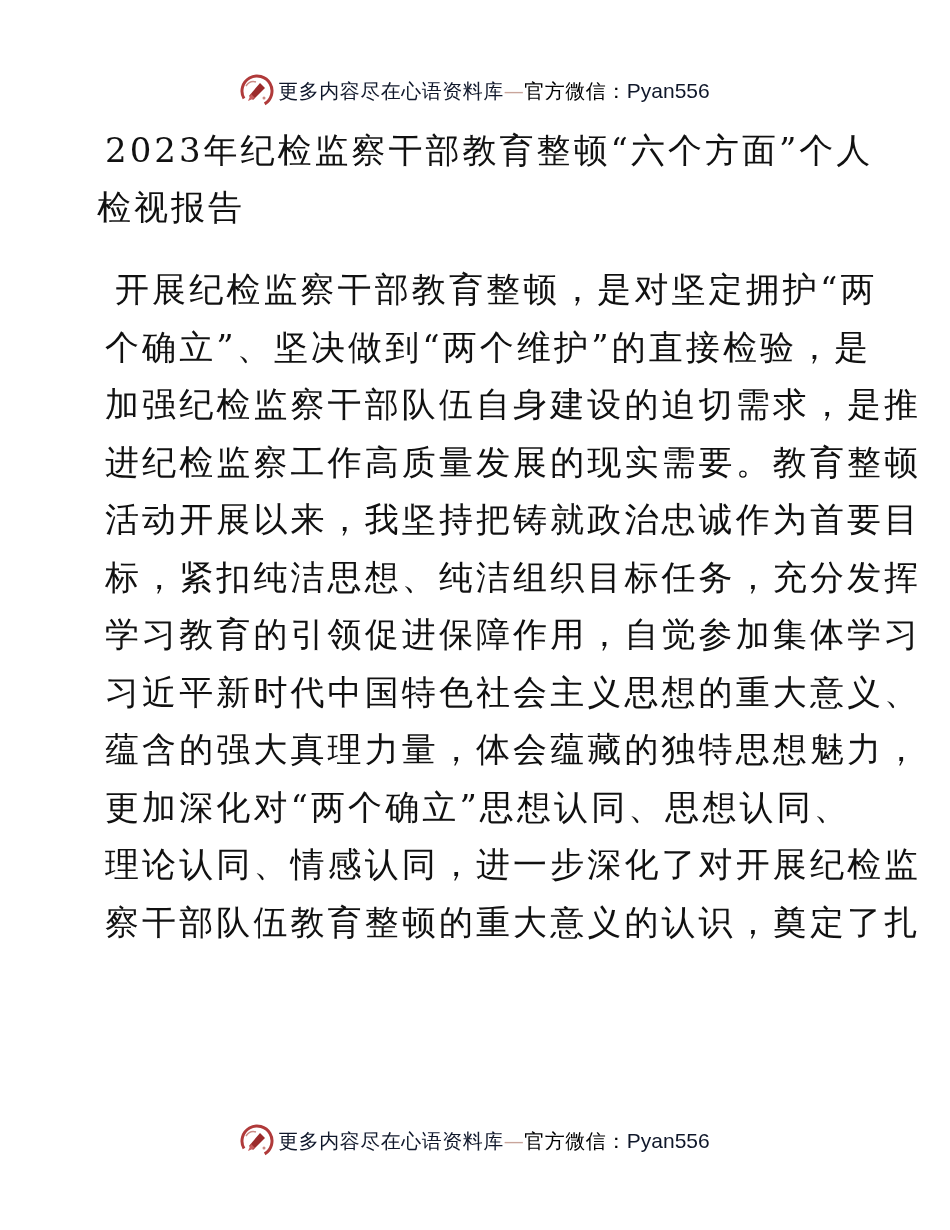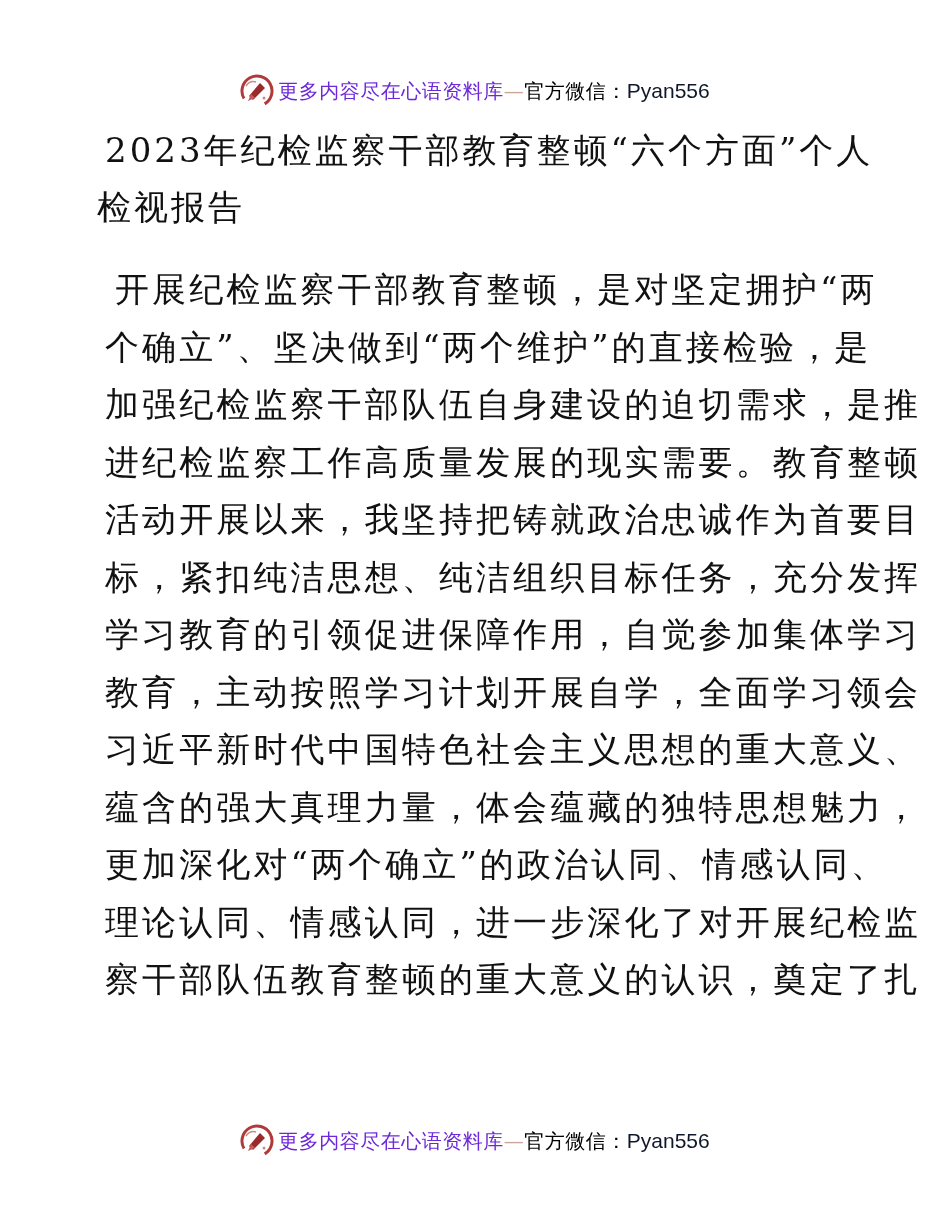--- a/index.html
+++ b/index.html
@@ -31,21 +31,21 @@
       height: 34px;
       margin-right: 4px;
       flex: none;
     }
     .wm-text {
       font-family: "DejaVu Serif", serif;
       font-size: 20px;
       letter-spacing: 0.5px;
       white-space: nowrap;
     }
-    .wm-site { color: #6d28d9; }
+    .wm-site { color: #0f172a; }
     .wm-dash { color: #c9a59b; }
     .wm-label { color: #000000; }
     .wm-id {
       color: #0f172a;
       font-family: "Liberation Sans", "DejaVu Sans", sans-serif;
       font-size: 21px;
       letter-spacing: 0;
     }
     .title {
       position: absolute;
@@ -95,24 +95,23 @@
 </h1>
 
 <p class="body-text">
   <span class="body-line first">开展纪检监察干部教育整顿，是对坚定拥护“两</span>
   <span class="body-line">个确立”、坚决做到“两个维护”的直接检验，是</span>
   <span class="body-line">加强纪检监察干部队伍自身建设的迫切需求，是推</span>
   <span class="body-line">进纪检监察工作高质量发展的现实需要。教育整顿</span>
   <span class="body-line">活动开展以来，我坚持把铸就政治忠诚作为首要目</span>
   <span class="body-line">标，紧扣纯洁思想、纯洁组织目标任务，充分发挥</span>
   <span class="body-line">学习教育的引领促进保障作用，自觉参加集体学习</span>
-  <span class="body-line">教育，主动按照学习计划开展自学，全面学习领会</span>
   <span class="body-line">习近平新时代中国特色社会主义思想的重大意义、</span>
   <span class="body-line">蕴含的强大真理力量，体会蕴藏的独特思想魅力，</span>
-  <span class="body-line">更加深化对“两个确立”的政治认同、情感认同、</span>
+  <span class="body-line">更加深化对“两个确立”思想认同、思想认同、</span>
   <span class="body-line">理论认同、情感认同，进一步深化了对开展纪检监</span>
   <span class="body-line">察干部队伍教育整顿的重大意义的认识，奠定了扎</span>
 </p>
 
 <div class="watermark bottom">
   <svg class="wm-logo" viewBox="0 0 34 34">
     <circle cx="17" cy="17" r="15" fill="none" stroke="#b03a3a" stroke-width="3" stroke-dasharray="70 25" transform="rotate(150 17 17)"></circle>
     <path d="M9 22 L20 9 L25 14 L13 26 Z" fill="#9b2a2a"></path>
     <path d="M8 27 L11 20 L15 24 Z" fill="#c65a5a"></path>
     <path d="M6 12 Q10 6 16 8" fill="none" stroke="#c98b85" stroke-width="1.5"></path>

